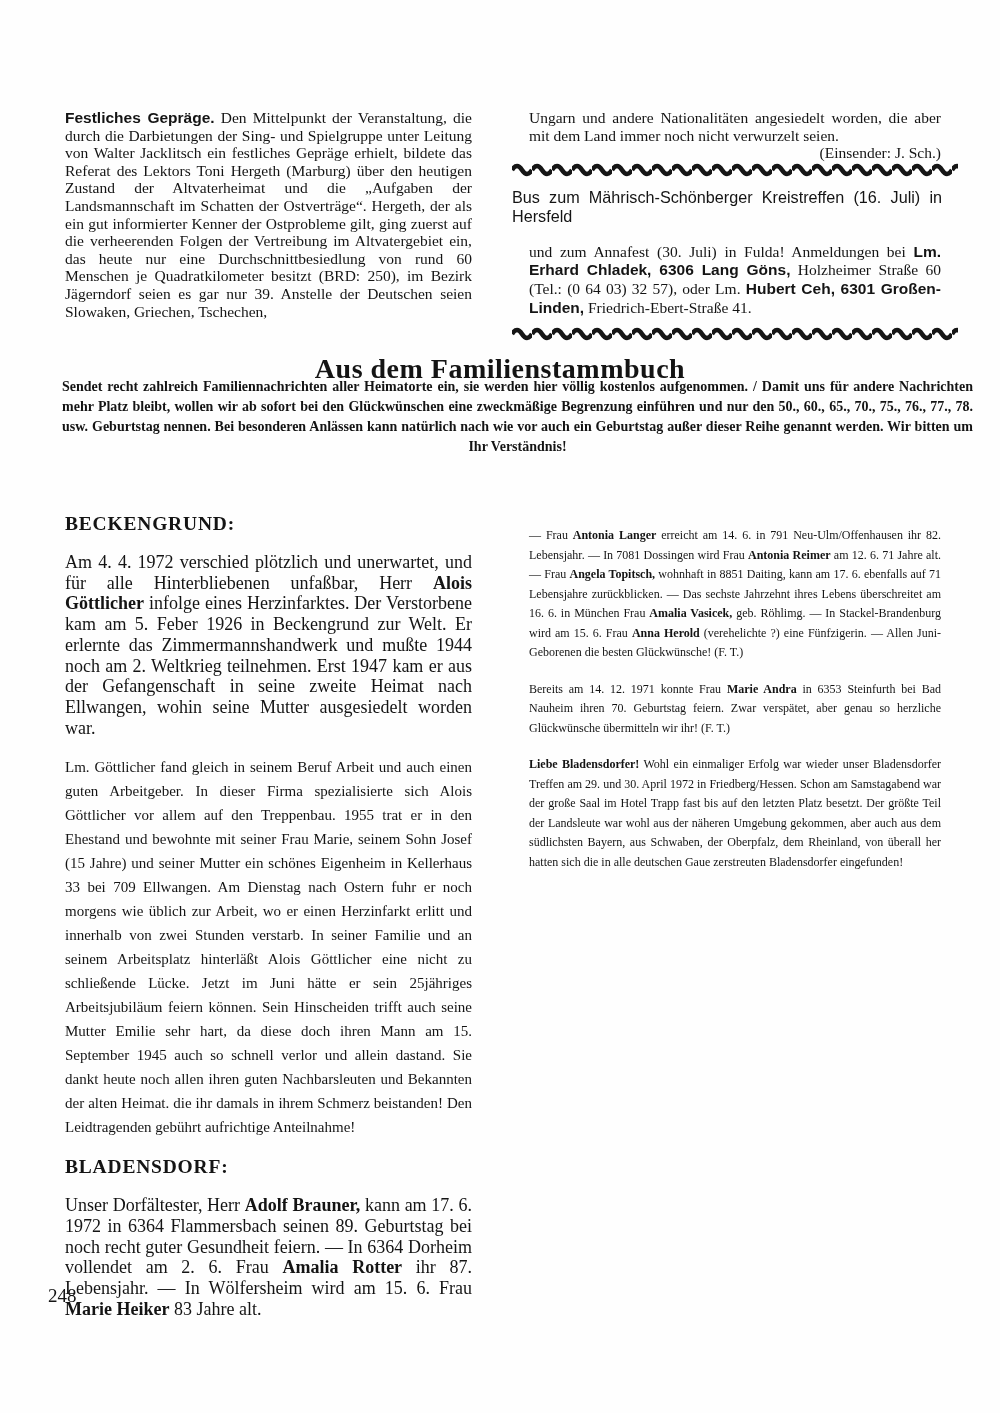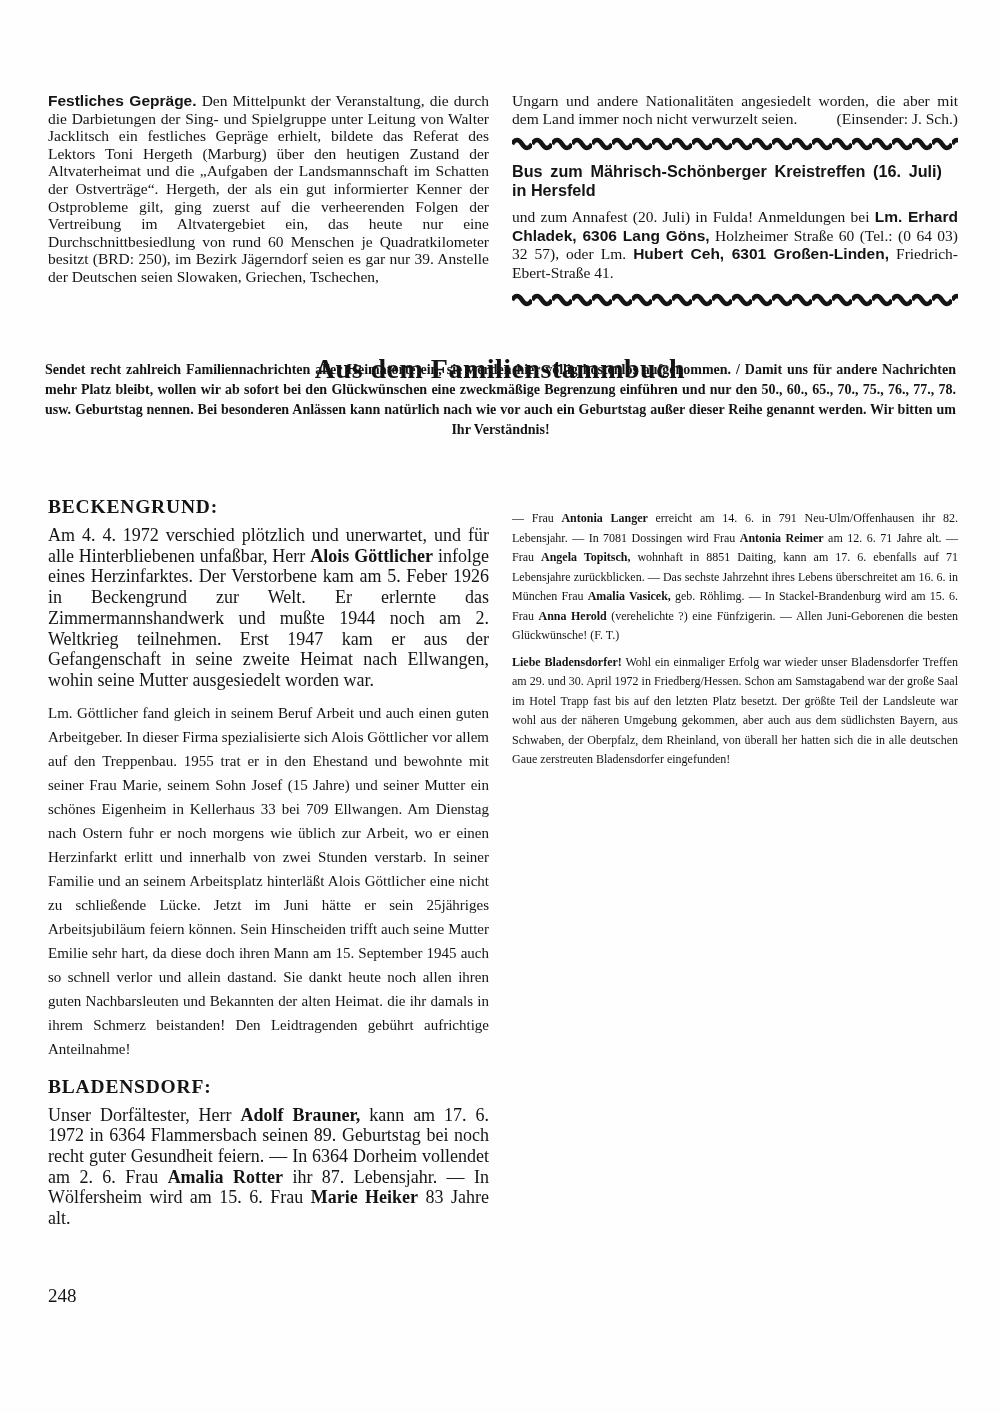--- a/index.html
+++ b/index.html
@@ -5,40 +5,40 @@
   html, body { margin: 0; padding: 0; background: #ffffff; }
   .page {
     position: relative;
     width: 1000px;
     height: 1413px;
     background: #fefefe;
     color: #141414;
     font-family: "Liberation Serif", serif;
     overflow: hidden;
   }
-  p { margin: 0; }
+  p { margin: 17px; }
   .just { text-align: justify; hyphens: auto; -webkit-hyphens: auto; }
   .b { font-weight: bold; }
   .sans { font-family: "Liberation Sans", sans-serif; }
 
   
   .col-left-top {
     position: absolute; left: 48px; top: 92px; width: 441px;
     font-size: 15.5px; line-height: 17.6px;
   }
   .col-right-top {
     position: absolute; left: 512px; top: 92px; width: 446px;
     font-size: 15.5px; line-height: 17.6px;
   }
   .lead-in { font-size: 15.5px; }
   .byline { float: right; font-family: Liberation Serif, serif; }
   .rope { display: block; margin: 9px 0 10px 0; }
   .bus-heading {
     font-family: "Liberation Sans", sans-serif;
-    font-weight: bold; font-size: 16.2px; line-height: 19px;
+    font-weight: normal; font-size: 16.2px; line-height: 19px;
     margin: 4px 16px 8px 0; text-align: justify;
   }
   .bus-body { font-size: 15.5px; line-height: 18.6px; margin-bottom: 2px; }
 
   
   .section-title {
     position: absolute; left: 0; top: 334px; width: 100%;
     text-align: center; font-weight: bold; font-size: 28px;
     letter-spacing: 0.5px;
   }
@@ -84,21 +84,21 @@
     <svg class="rope" width="446" height="16" viewBox="0 0 446 16" aria-hidden="true">
       <defs>
         <pattern id="ropeA" width="20" height="16" patternUnits="userSpaceOnUse">
           <path d="M0 8 Q 5 0 10 8 Q 15 16 20 8" fill="none" stroke="#151515" stroke-width="4.6"></path>
         </pattern>
       </defs>
       <rect width="446" height="16" fill="url(#ropeA)"></rect>
     </svg>
 
     <p class="bus-heading">Bus zum Mährisch-Schönberger Kreistreffen (16. Juli) in Hersfeld</p>
-    <p class="just bus-body"><span>und zum Annafest (20. Juli) in Fulda! Anmeldungen bei </span><span class="b sans">Lm. Erhard Chladek, 6306 Lang Göns,</span><span> Holzheimer Straße 60 (Tel.: (0 64 03) 32 57), oder Lm. </span><span class="b sans">Hubert Ceh, 6301 Großen-Linden,</span><span> Friedrich-Ebert-Straße 41.</span></p>
+    <p class="just bus-body"><span>und zum Annafest (30. Juli) in Fulda! Anmeldungen bei </span><span class="b sans">Lm. Erhard Chladek, 6306 Lang Göns,</span><span> Holzheimer Straße 60 (Tel.: (0 64 03) 32 57), oder Lm. </span><span class="b sans">Hubert Ceh, 6301 Großen-Linden,</span><span> Friedrich-Ebert-Straße 41.</span></p>
 
     <svg class="rope" width="446" height="16" viewBox="0 0 446 16" aria-hidden="true">
       <defs>
         <pattern id="ropeB" width="20" height="16" patternUnits="userSpaceOnUse">
           <path d="M0 8 Q 5 0 10 8 Q 15 16 20 8" fill="none" stroke="#151515" stroke-width="4.6"></path>
         </pattern>
       </defs>
       <rect width="446" height="16" fill="url(#ropeB)"></rect>
     </svg>
   </div>
@@ -110,17 +110,18 @@
     <p class="place-heading">BECKENGRUND:</p>
     <p class="just obit-body"><span>Am 4. 4. 1972 verschied plötzlich und unerwartet, und für alle Hinterbliebenen unfaßbar, Herr </span><span class="b">Alois Göttlicher</span><span> infolge eines Herzinfarktes. Der Verstorbene kam am 5. Feber 1926 in Beckengrund zur Welt. Er erlernte das Zimmermannshandwerk und mußte 1944 noch am 2. Weltkrieg teilnehmen. Erst 1947 kam er aus der Gefangenschaft in seine zweite Heimat nach Ellwangen, wohin seine Mutter ausgesiedelt worden war.</span></p>
     <p class="just obit-detail">Lm. Göttlicher fand gleich in seinem Beruf Arbeit und auch einen guten Arbeitgeber. In dieser Firma spezialisierte sich Alois Göttlicher vor allem auf den Treppenbau. 1955 trat er in den Ehestand und bewohnte mit seiner Frau Marie, seinem Sohn Josef (15 Jahre) und seiner Mutter ein schönes Eigenheim in Kellerhaus 33 bei 709 Ellwangen. Am Dienstag nach Ostern fuhr er noch morgens wie üblich zur Arbeit, wo er einen Herzinfarkt erlitt und innerhalb von zwei Stunden verstarb. In seiner Familie und an seinem Arbeitsplatz hinterläßt Alois Göttlicher eine nicht zu schließende Lücke. Jetzt im Juni hätte er sein 25jähriges Arbeitsjubiläum feiern können. Sein Hinscheiden trifft auch seine Mutter Emilie sehr hart, da diese doch ihren Mann am 15. September 1945 auch so schnell verlor und allein dastand. Sie dankt heute noch allen ihren guten Nachbarsleuten und Bekannten der alten Heimat. die ihr damals in ihrem Schmerz beistanden! Den Leidtragenden gebührt aufrichtige Anteilnahme!</p>
 
     <p class="place-heading">BLADENSDORF:</p>
     <p class="just obit-body"><span>Unser Dorfältester, Herr </span><span class="b">Adolf Brauner,</span><span> kann am 17. 6. 1972 in 6364 Flammersbach seinen 89. Geburtstag bei noch recht guter Gesundheit feiern. — In 6364 Dorheim vollendet am 2. 6. Frau </span><span class="b">Amalia Rotter</span><span> ihr 87. Lebensjahr. — In Wölfersheim wird am 15. 6. Frau </span><span class="b">Marie Heiker</span><span> 83 Jahre alt.</span></p>
   </div>
 
   <div class="col-right-bottom">
     <p class="just rc-para"><span>— Frau </span><span class="b">Antonia Langer</span><span> erreicht am 14. 6. in 791 Neu-Ulm/Offenhausen ihr 82. Lebensjahr. — In 7081 Dossingen wird Frau </span><span class="b">Antonia Reimer</span><span> am 12. 6. 71 Jahre alt. — Frau </span><span class="b">Angela Topitsch,</span><span> wohnhaft in 8851 Daiting, kann am 17. 6. ebenfalls auf 71 Lebensjahre zurückblicken. — Das sechste Jahrzehnt ihres Lebens überschreitet am 16. 6. in München Frau </span><span class="b">Amalia Vasicek,</span><span> geb. Röhlimg. — In Stackel-Brandenburg wird am 15. 6. Frau </span><span class="b">Anna Herold</span><span> (verehelichte ?) eine Fünfzigerin. — Allen Juni-Geborenen die besten Glückwünsche! (F. T.)</span></p>
+    <p class="just rc-para gap"><span>Bereits am 14. 12. 1971 konnte Frau </span><span class="b">Marie Andra</span><span> in 6353 Steinfurth bei Bad Nauheim ihren 70. Geburtstag feiern. Zwar verspätet, aber genau so herzliche Glückwünsche übermitteln wir ihr! (F. T.)</span></p>
     <p class="just rc-para"><span class="b">Liebe Bladensdorfer!</span><span> Wohl ein einmaliger Erfolg war wieder unser Bladensdorfer Treffen am 29. und 30. April 1972 in Friedberg/Hessen. Schon am Samstagabend war der große Saal im Hotel Trapp fast bis auf den letzten Platz besetzt. Der größte Teil der Landsleute war wohl aus der näheren Umgebung gekommen, aber auch aus dem südlichsten Bayern, aus Schwaben, der Oberpfalz, dem Rheinland, von überall her hatten sich die in alle deutschen Gaue zerstreuten Bladensdorfer eingefunden!</span></p>
   </div>
 
   <div class="page-number">248</div>
 </div>
 
 </body></html>

